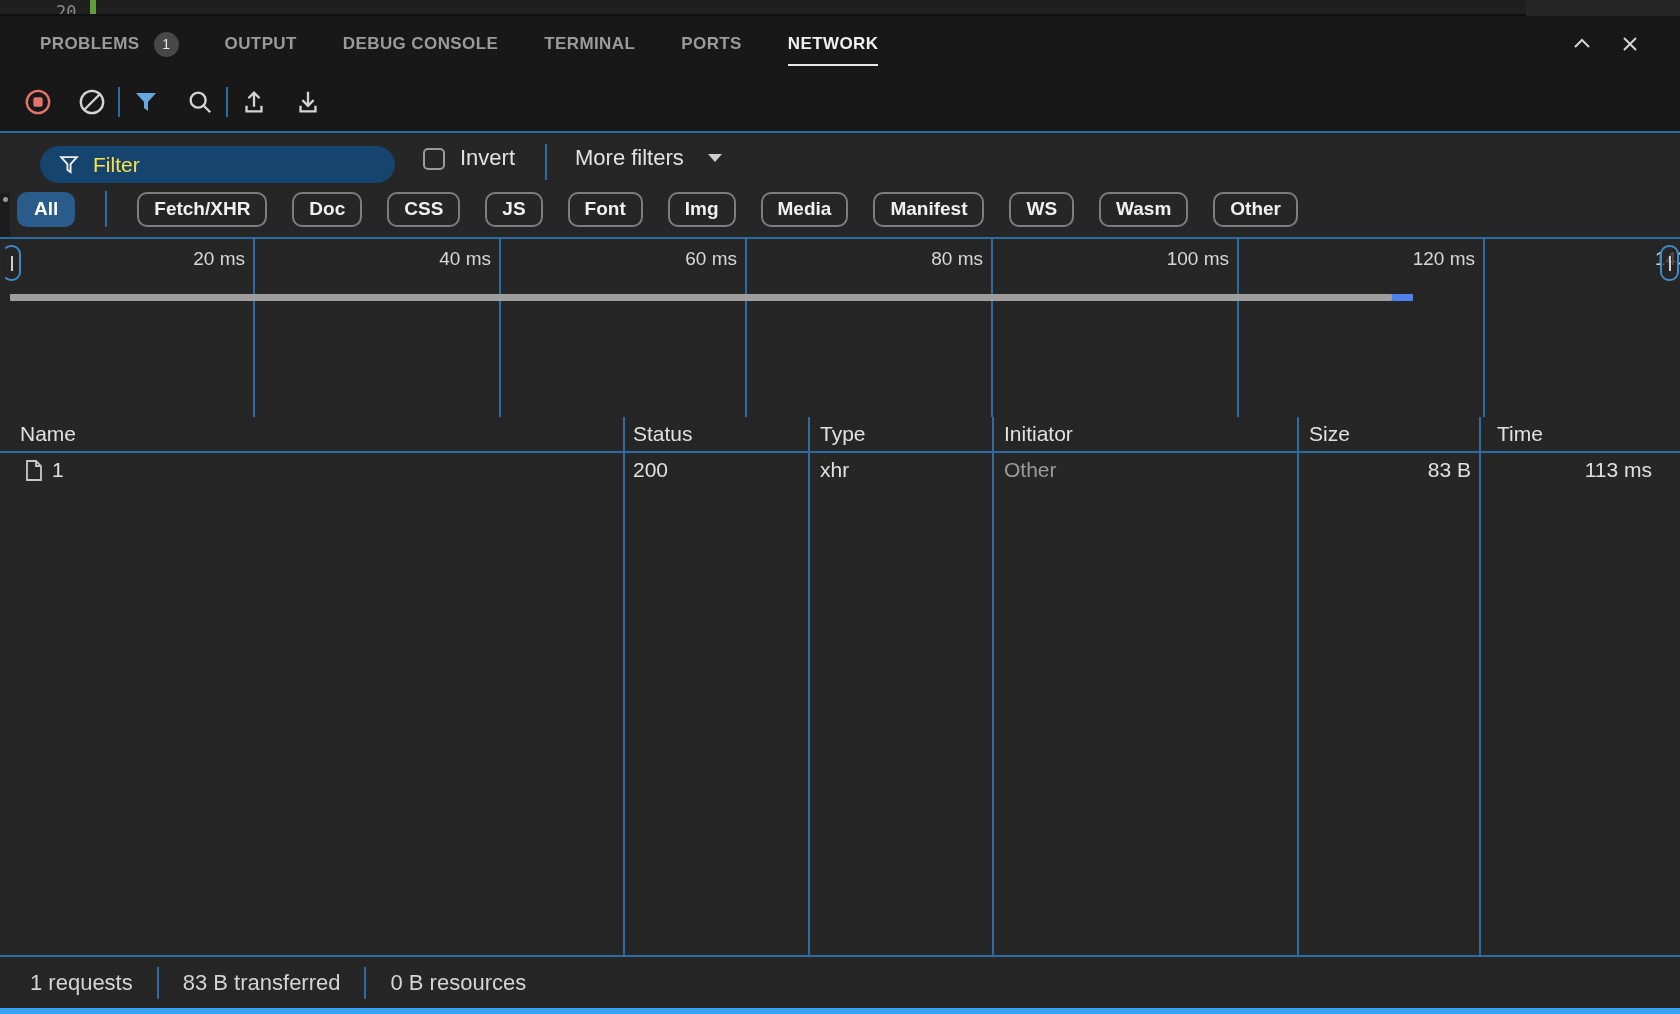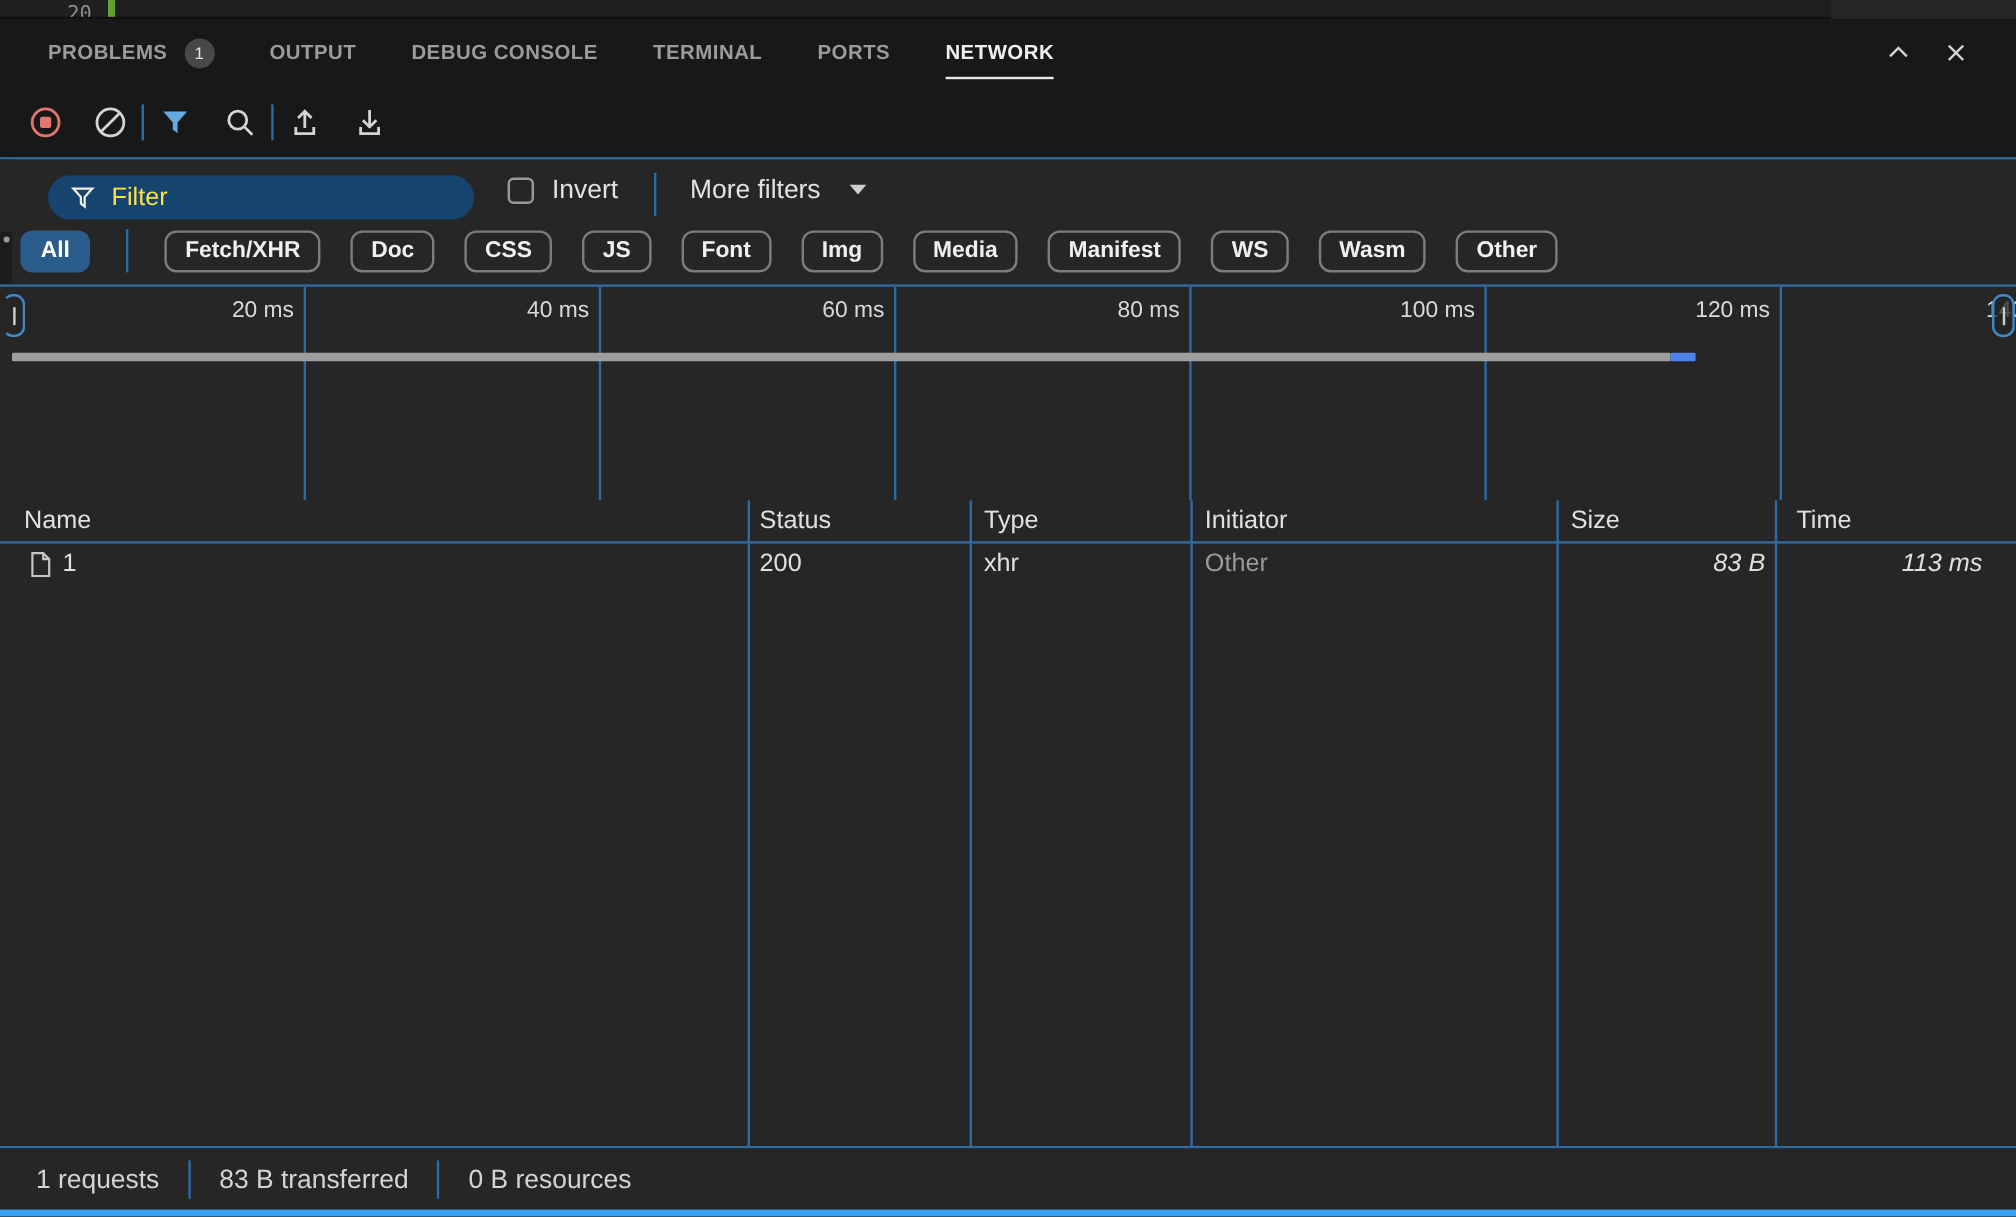--- a/index.html
+++ b/index.html
@@ -77,21 +77,21 @@
   .grip.right{ left:1660px; }
 
   
   .tbl-header{ position:absolute; top:417px; left:0; width:1680px; height:36px; background:#262626; }
   .tbl-header-border{ position:absolute; top:451px; left:0; width:1680px; height:2px; background:#2d6ca3; }
   .hcell{ position:absolute; top:5px; font-size:21px; color:#e0e0e0; }
   .col-div{ position:absolute; top:417px; width:2px; height:538px; background:#2d6ca3; }
   .tbl-row{ position:absolute; top:453px; left:0; width:1680px; height:35px; cursor:pointer; }
   .cell{ position:absolute; top:5px; font-size:21px; color:#e0e0e0; }
   .cell.dim{ color:#9a9a9a; }
-  .cell.num{ text-align:right;font-style:italic; }
+  .cell.num{ text-align:right; }
   .tbl-bottom-border{ position:absolute; top:955px; left:0; width:1680px; height:2px; background:#2d6ca3; }
 
   
   .status-bar{ position:absolute; top:957px; left:0; width:1680px; height:51px; background:#262626;
     display:flex; align-items:center; padding-left:30px; }
   .status-item{ font-size:22px; color:#d4d4d4; }
   .sdivider{ width:2px; height:32px; background:#2d6ca3; margin:0 24px; }
   .bottom-line{ position:absolute; top:1008px; left:0; width:1680px; height:6px; background:#38a2f6; }
 </style>
 </head>

